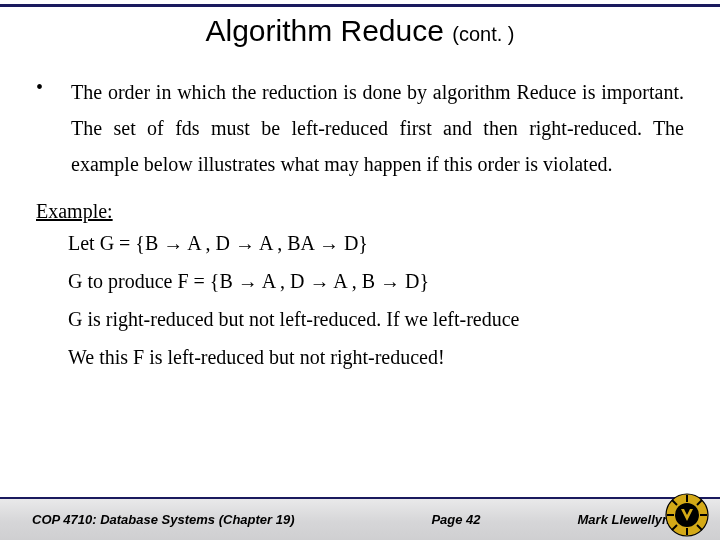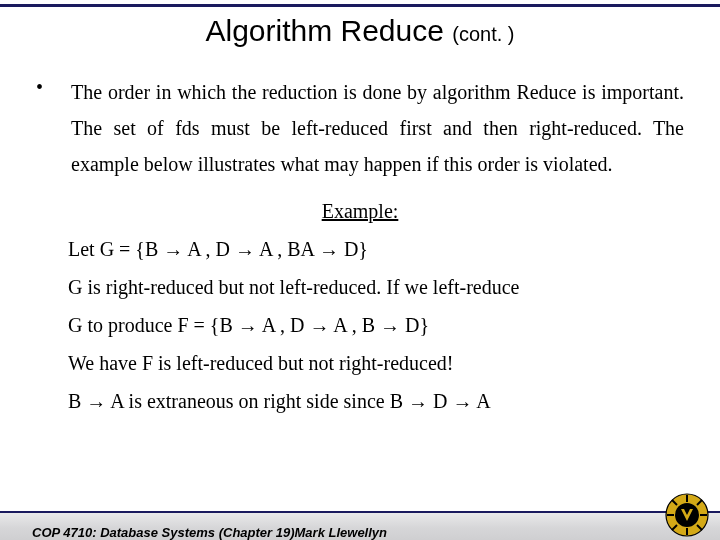--- a/index.html
+++ b/index.html
@@ -43,41 +43,40 @@
     line-height: 26px;
   }
   .bullet-text {
     font-size: 20px;
     line-height: 36px;
     text-align: justify;
   }
   .example-label {
     font-size: 20px;
     text-decoration: underline;
-    margin: 6px 0 14px 0;
-    text-align: center;
+    margin: 6px 0 8px 0;
   }
   .example-body {
     margin-left: 32px;
     font-size: 20px;
     font-family: Liberation Serif, serif;
   }
   .example-body p {
     margin-bottom: 14px;
     line-height: 24px;
   }
   .footer-bar {
     position: absolute;
     left: 0; right: 0;
     bottom: 0;
-    height: 29px;
+    height: 43px;
     border-top: 2px solid #1a1a5e;
     background: linear-gradient(#e9e9ea, #d6d6d8 55%, #cfcfd1);
     display: flex;
-    align-items: flex-end;
+    align-items: center;
     font-family: Arial, Helvetica, sans-serif;
     font-size: 13px;
     font-weight: 700;
     font-style: italic;
     color: #000;
   }
   .footer-left { flex: 0 0 auto; padding-left: 32px; }
   .footer-center { flex: 1 1 auto; text-align: center; padding-left: 40px; }
   .footer-right { flex: 0 0 auto; padding-right: 50px; }
   .logo {
@@ -101,29 +100,29 @@
 <div class="content">
   <div class="bullet-row">
     <div class="bullet-mark">•</div>
     <div class="bullet-text">The order in which the reduction is done by algorithm Reduce is important.  The set of fds must be left-reduced first and then right-reduced.   The example below illustrates what may happen if this order is violated.</div>
   </div>
 
   <div class="example-label">Example:</div>
 
   <div class="example-body">
     <p>Let G = {B → A , D → A , BA → D}</p>
+    <p>G to produce F = {B → A , D → A , B → D}</p>
     <p>G is right-reduced but not left-reduced.  If we left-reduce</p>
-    <p>G to produce F = {B → A , D → A , B → D}</p>
-    <p>We have F is left-reduced but not right-reduced!</p>
-    <p>B → A is extraneous on right side since B → D  → A</p>
+    <p>We this F is left-reduced but not right-reduced!</p>
   </div>
 </div>
 
 <div class="footer-bar">
   <div class="footer-left">COP 4710: Database Systems  (Chapter 19)</div>
+  <div class="footer-center">Page 42</div>
   <div class="footer-right">Mark Llewellyn</div>
 </div>
 
 <div class="logo">
   <svg viewBox="0 0 46 46">
     <circle cx="23" cy="23" r="21" fill="#d4a917" stroke="#000" stroke-width="1.2"></circle>
     <circle cx="23" cy="23" r="12" fill="#000"></circle>
     <g stroke="#000" stroke-width="2">
       <line x1="23" y1="3" x2="23" y2="10"></line>
       <line x1="23" y1="36" x2="23" y2="43"></line>

